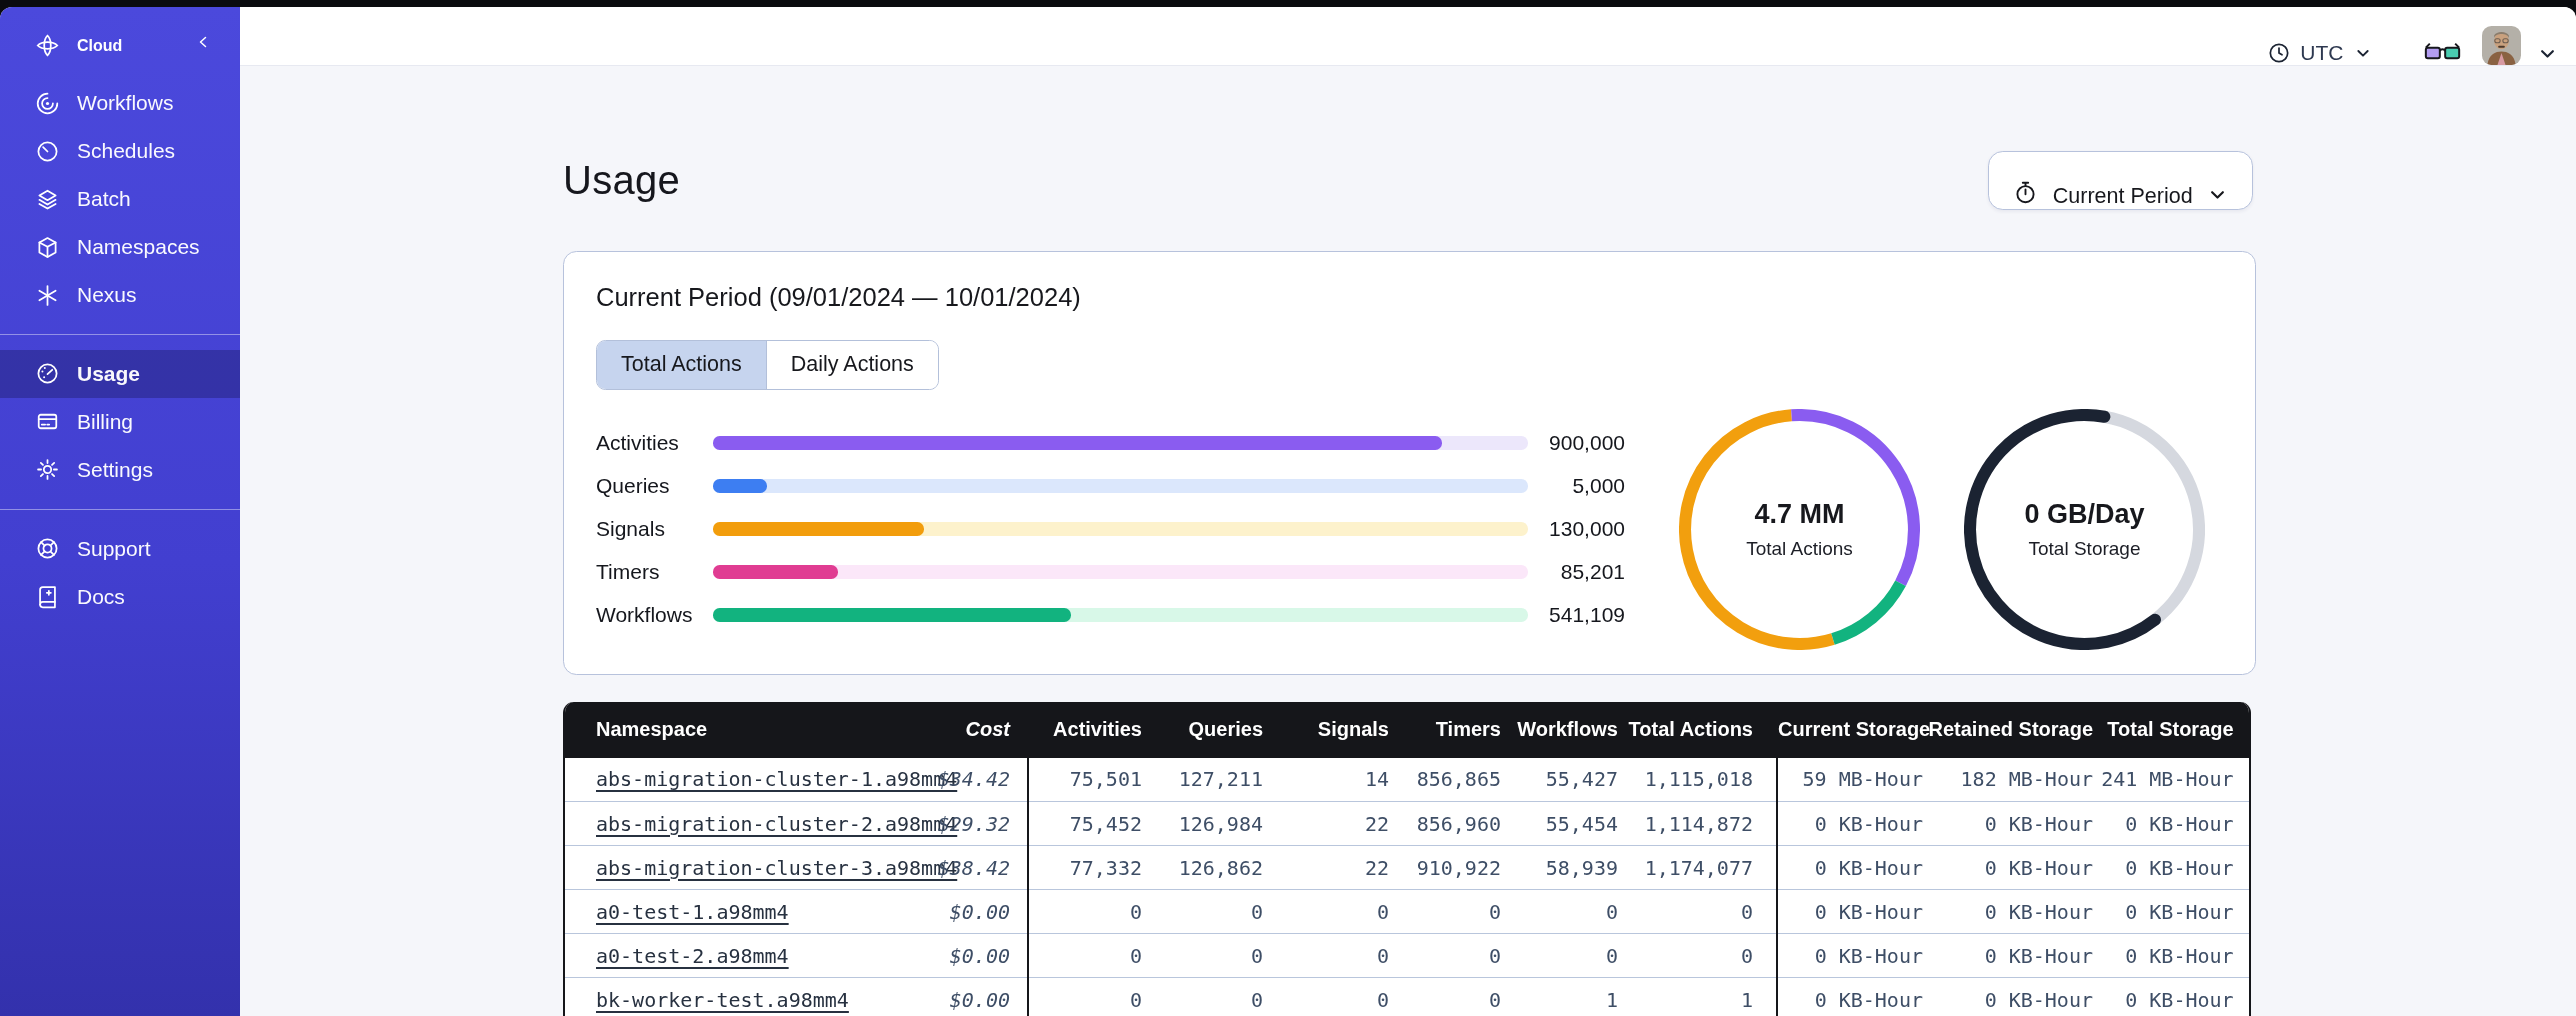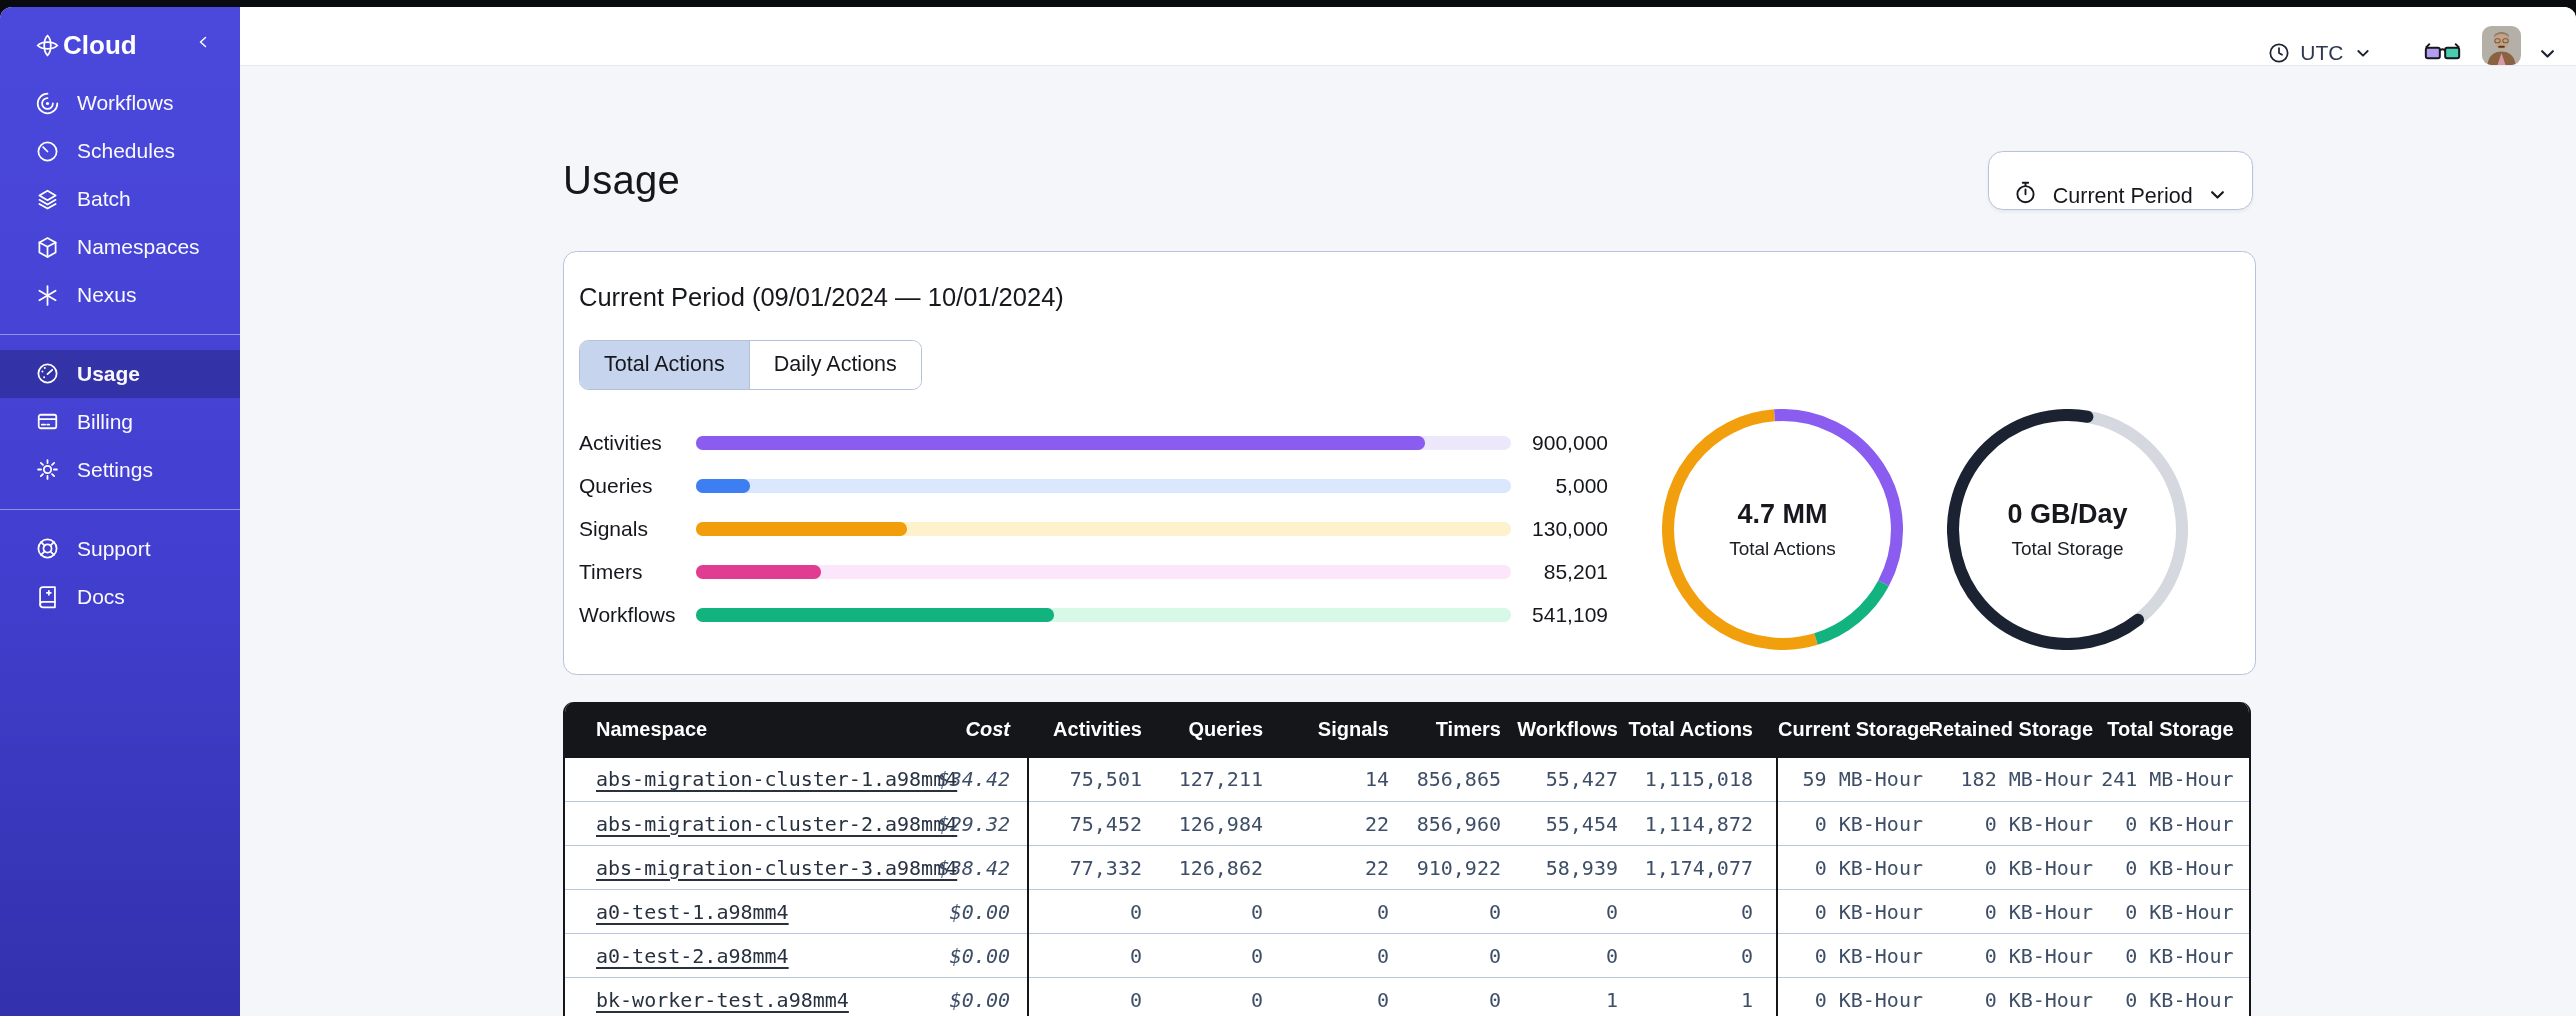--- a/index.html
+++ b/index.html
@@ -6,21 +6,21 @@
   html,body { background:#0a0b0e; }
   body { font-family:"Liberation Sans", sans-serif; }
   .screen { position:relative; width:2576px; height:1016px; overflow:hidden; background:#0a0b0e; }
   .window { position:absolute; top:6.7px; left:0; width:2576px; height:1010px;
             border-radius:12px 12px 0 0; overflow:hidden; display:flex; background:#f5f6fa; }
 
   
   .sidebar { width:240px; flex:0 0 240px; background:linear-gradient(180deg,#4b49dc 0%,#423fd0 55%,#3331ac 100%);
              color:#fff; display:flex; flex-direction:column; }
   .side-brand { height:67px; display:flex; align-items:center; padding:0 27px 0 34px; margin-top:5.4px; }
-  .side-brand .blabel { font-size:26px; font-weight:700; margin-left:2px; flex:1; }
+  .side-brand .blabel { font-size:16px; font-weight:700; margin-left:16px; flex:1; }
   .nav-item { height:48px; display:flex; align-items:center; padding-left:34px; cursor:pointer;
               font-size:21px; color:rgba(255,255,255,.97); }
   .nav-item .nlabel { margin-left:16px; }
   .nav-item.active { background:rgba(10,10,50,.28); font-weight:600; }
   .side-divider { height:1.3px; background:rgba(255,255,255,.42); margin:14.8px 0; }
   .icon40 { width:27px; height:27px; flex:0 0 27px; }
 
   
   .main-col { flex:1; display:flex; flex-direction:column; min-width:0; }
   .topbar { height:59px; background:#fff; border-bottom:1.3px solid #e7e9f1; display:flex; align-items:flex-end;
@@ -33,21 +33,21 @@
   .content { flex:1; overflow:hidden; padding-left:323px; }
   .content-inner { width:1690px; }
   .title-row { margin-top:84px; height:62px; display:flex; align-items:center; justify-content:space-between; }
   .page-title { font-size:40px; font-weight:500; color:#16171d; letter-spacing:0.3px; }
   .period-btn { height:59px; background:#fff; border:1.3px solid #b7c2dc; border-radius:14.8px; display:flex;
                 align-items:flex-end; gap:13.4px; padding:0 23px; cursor:pointer; box-shadow:0 1.3px 3.4px rgba(30,40,80,.06); }
   .period-btn .pb-label { font-size:21.5px; color:#17181d; }
 
   
   .usage-card { margin-top:39px; width:1693px; height:424px; background:#fff; border:1.3px solid #b7c2dc;
-                border-radius:13.4px; padding:31px 15px; }
+                border-radius:13.4px; padding:31px 32px; }
   .card-title { font-size:25.5px; font-weight:500; color:#17181d; }
   .seg-tabs { margin-top:28px; display:inline-flex; border:1.3px solid #b3c0da; border-radius:9.4px; overflow:hidden; }
   .seg-tab { height:48px; display:flex; align-items:center; padding:0 24px; font-size:21.5px; font-weight:500;
              color:#17181d; background:#fff; cursor:pointer; border-left:1.3px solid #b3c0da; }
   .seg-tab:first-child { border-left:none; }
   .seg-tab.active { background:#c6d4ee; }
 
   .chart-row { margin-top:19px; display:flex; align-items:center; }
   .bars-block { width:1029px; flex:0 0 1029px; }
   .bar-line { height:43px; display:flex; align-items:center; }

